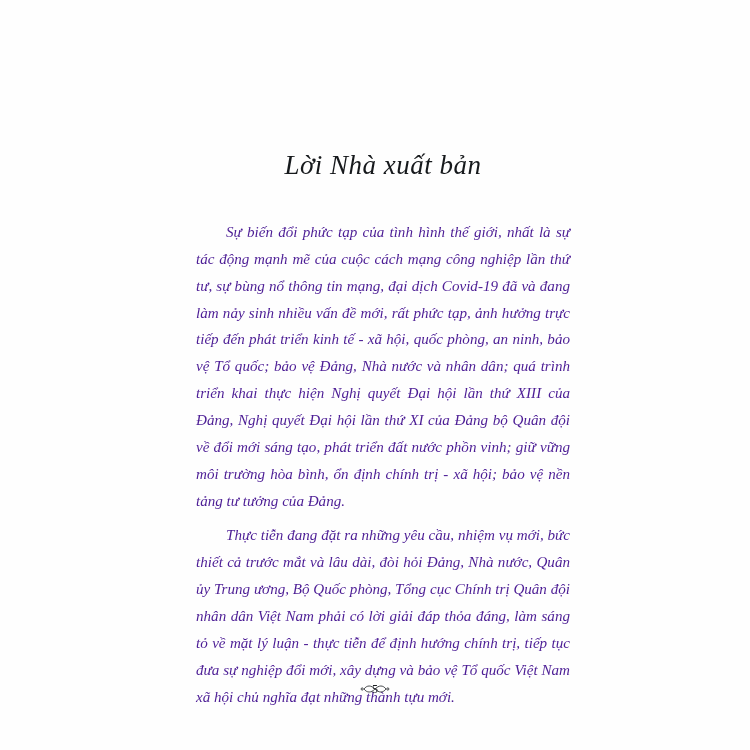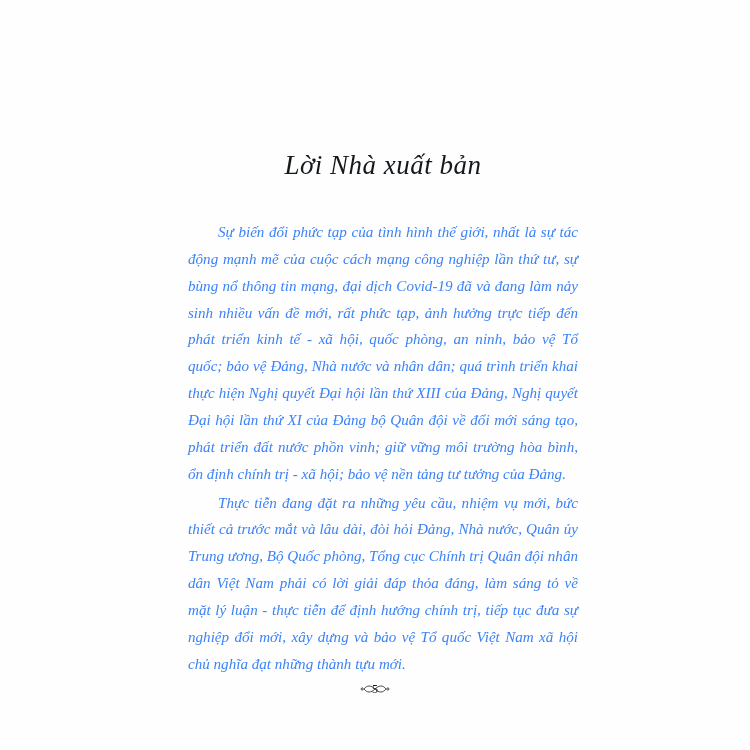--- a/index.html
+++ b/index.html
@@ -34,22 +34,22 @@
     text-align: center;
     letter-spacing: 0.5px;
     margin: 0 0 38px 0;
     font-weight: 400;
   }
   .body-text p {
     font-family: "Liberation Serif", serif;
     font-style: italic;
     font-size: 15.1px;
     line-height: 1.78;
-    color: #3b82f6;
-    margin: 0;
+    color: #4c1d95;
+    margin: 8px;
     text-align: justify;
     text-indent: 30px;
     -webkit-hyphens: none;
     hyphens: none;
   }
   .body-text p + p {
     margin-top: 2px;
   }
   .page-number {
     position: absolute;

